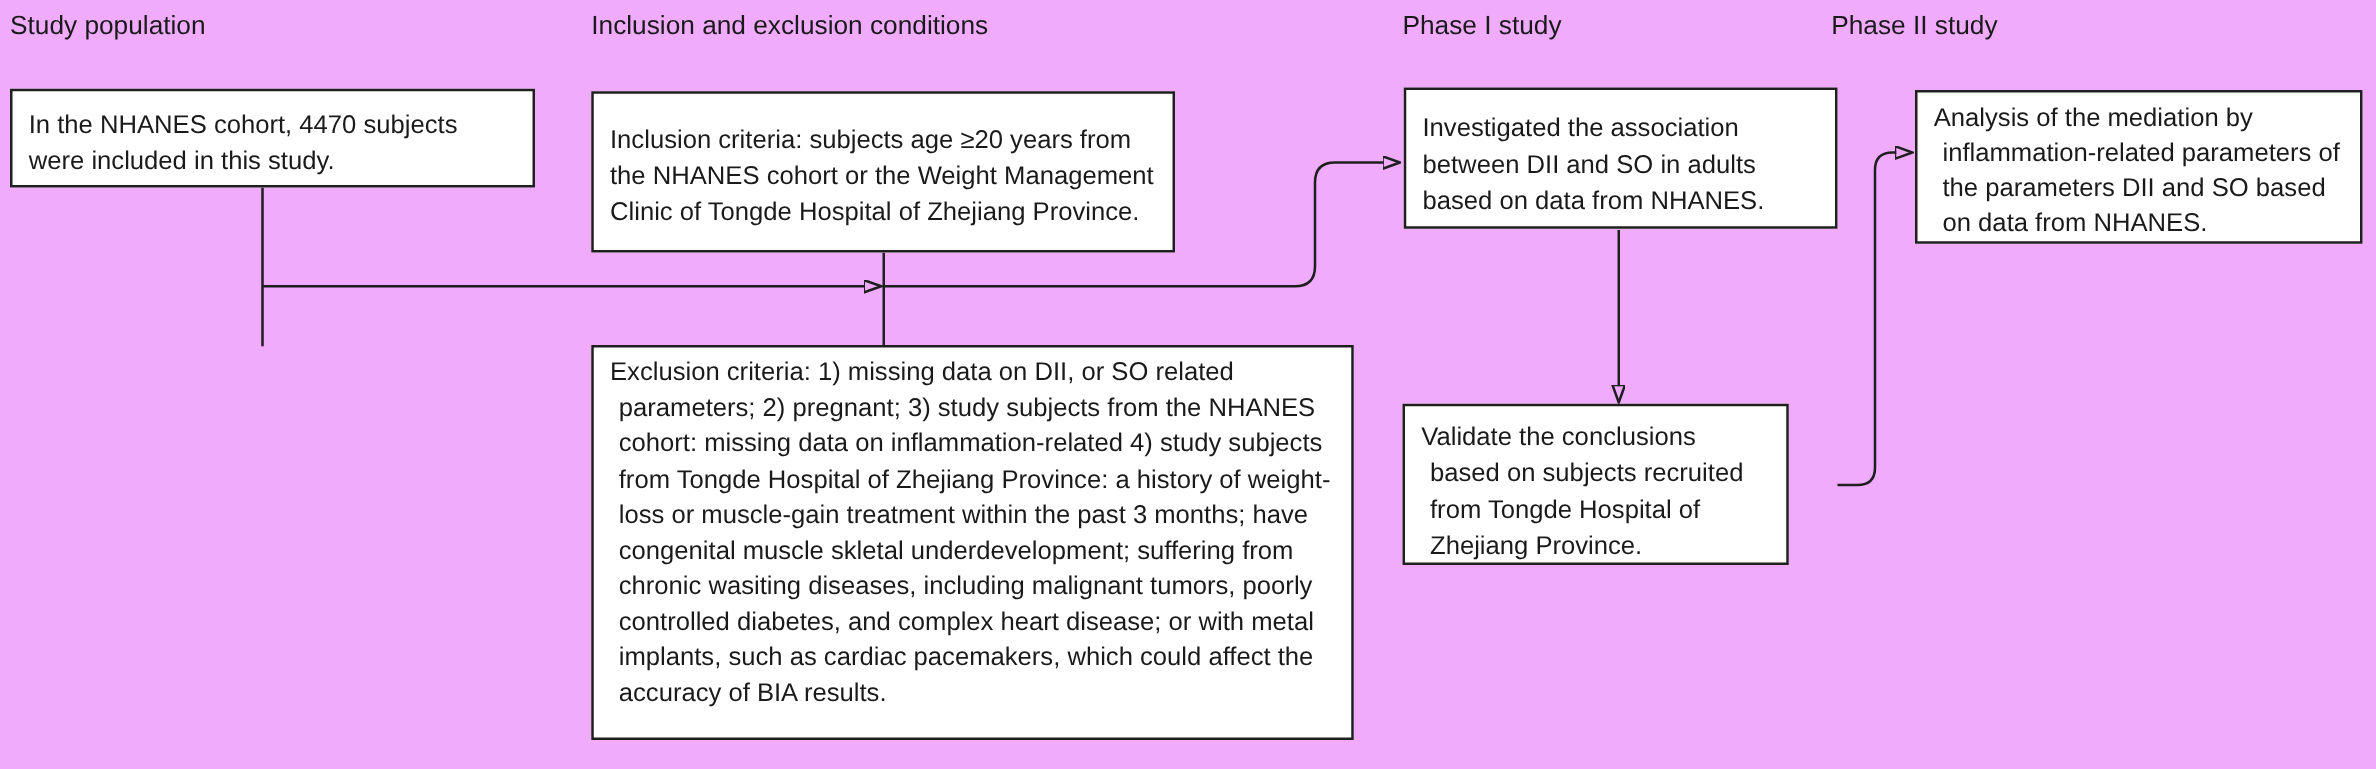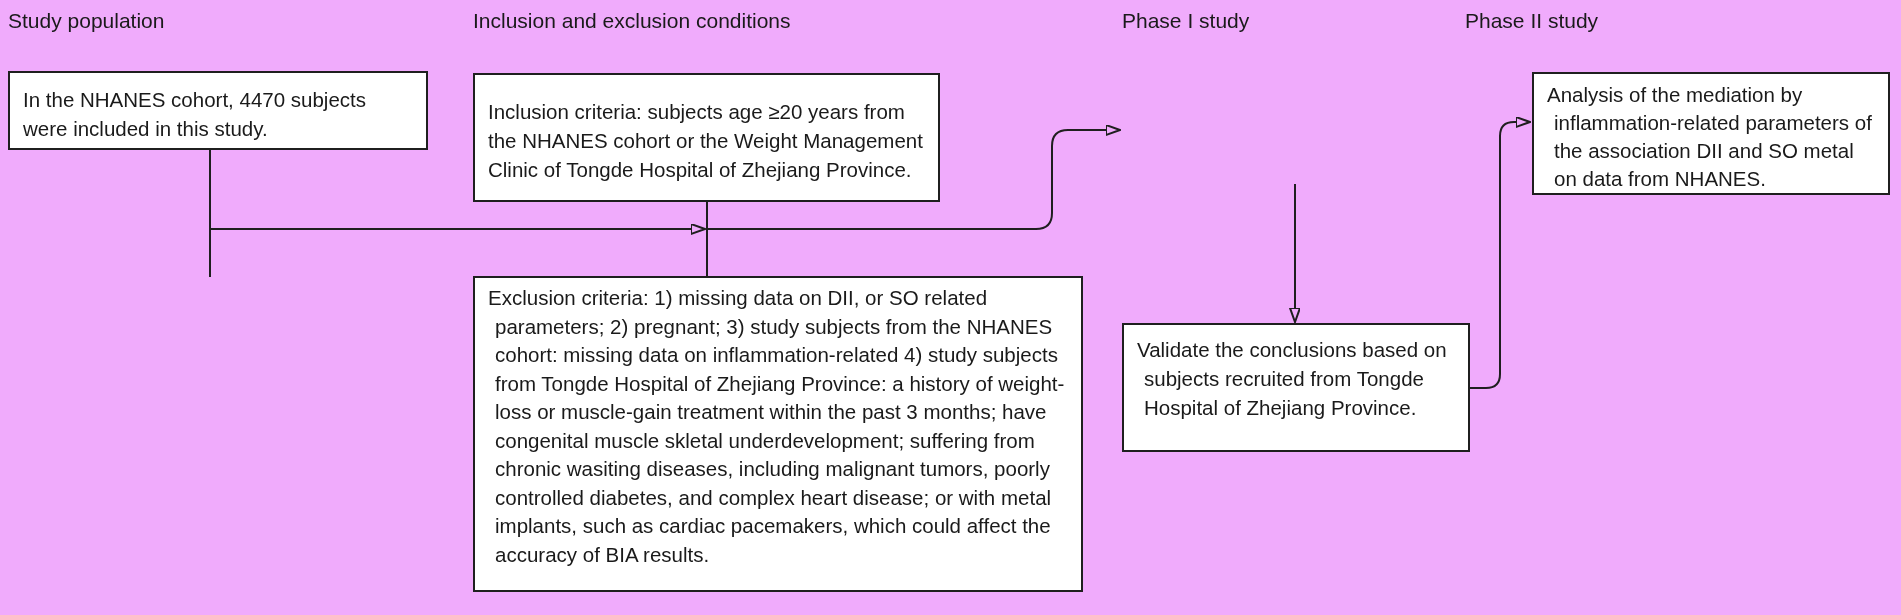--- a/index.html
+++ b/index.html
@@ -38,21 +38,21 @@
   
   .pad-std { padding: 10px 12px 6px 11px; }
   
   .hang { padding-left: 18px; text-indent: -7px; }
 
   #box-nhanes    { left: 8px;    top: 71px;  width: 420px; height: 79px;  }
   #box-tongde    { left: 8px;    top: 277px; width: 420px; height: 108px; }
   #box-inclusion { left: 473px;  top: 73px;  width: 467px; height: 129px; padding-top: 20px; }
   #box-exclusion { left: 473px;  top: 276px; width: 610px; height: 316px; padding-top: 4px; line-height: 28.5px; }
   #box-invest    { left: 1123px; top: 70px;  width: 347px; height: 113px; padding-top: 14px; }
-  #box-validate  { left: 1122px; top: 323px; width: 348px; height: 129px; padding-top: 8px; }
+  #box-validate  { left: 1122px; top: 323px; width: 309px; height: 129px; padding-top: 8px; }
   #box-analysis  { left: 1532px; top: 72px;  width: 358px; height: 123px; padding-top: 5px; line-height: 28px; }
 
   #hdr-population { left: 8px; }
   #hdr-conditions { left: 473px; }
   #hdr-phase1     { left: 1122px; text-align: right; }
   #hdr-phase2     { left: 1465px; }
 
   #connector-layer {
     position: absolute;
     left: 0;
@@ -101,22 +101,25 @@
 
 
   <div class="flow-box pad-std" id="box-inclusion">
     <span class="txt">Inclusion criteria: subjects age ≥20 years from the NHANES cohort or the Weight Management Clinic of Tongde Hospital of Zhejiang Province.</span>
   </div>
 
   <div class="flow-box pad-std hang" id="box-exclusion">
     <span class="txt">Exclusion criteria: 1) missing data on DII, or SO related parameters; 2) pregnant; 3) study subjects from the NHANES cohort: missing data on inflammation-related 4) study subjects from Tongde Hospital of Zhejiang Province: a history of weight-loss or muscle-gain treatment within the past 3 months; have congenital muscle skletal underdevelopment; suffering from chronic wasiting diseases, including malignant tumors, poorly controlled diabetes, and complex heart disease; or with metal implants, such as cardiac pacemakers, which could affect the accuracy of BIA results.</span>
   </div>
 
+  <div class="flow-box pad-std" id="box-invest">
+    <span class="txt">Investigated the association between DII and SO in adults based on data from NHANES.</span>
+  </div>
 
   <div class="flow-box pad-std hang" id="box-validate">
     <span class="txt">Validate the conclusions based on subjects recruited from Tongde Hospital of Zhejiang Province.</span>
   </div>
 
   <div class="flow-box pad-std hang" id="box-analysis">
-    <span class="txt">Analysis of the mediation by inflammation-related parameters of the association DII and SO metal on data from NHANES.</span>
+    <span class="txt">Analysis of the mediation by inflammation-related parameters of the parameters DII and SO based on data from NHANES.</span>
   </div>
 
 </div>
 
 </body></html>

